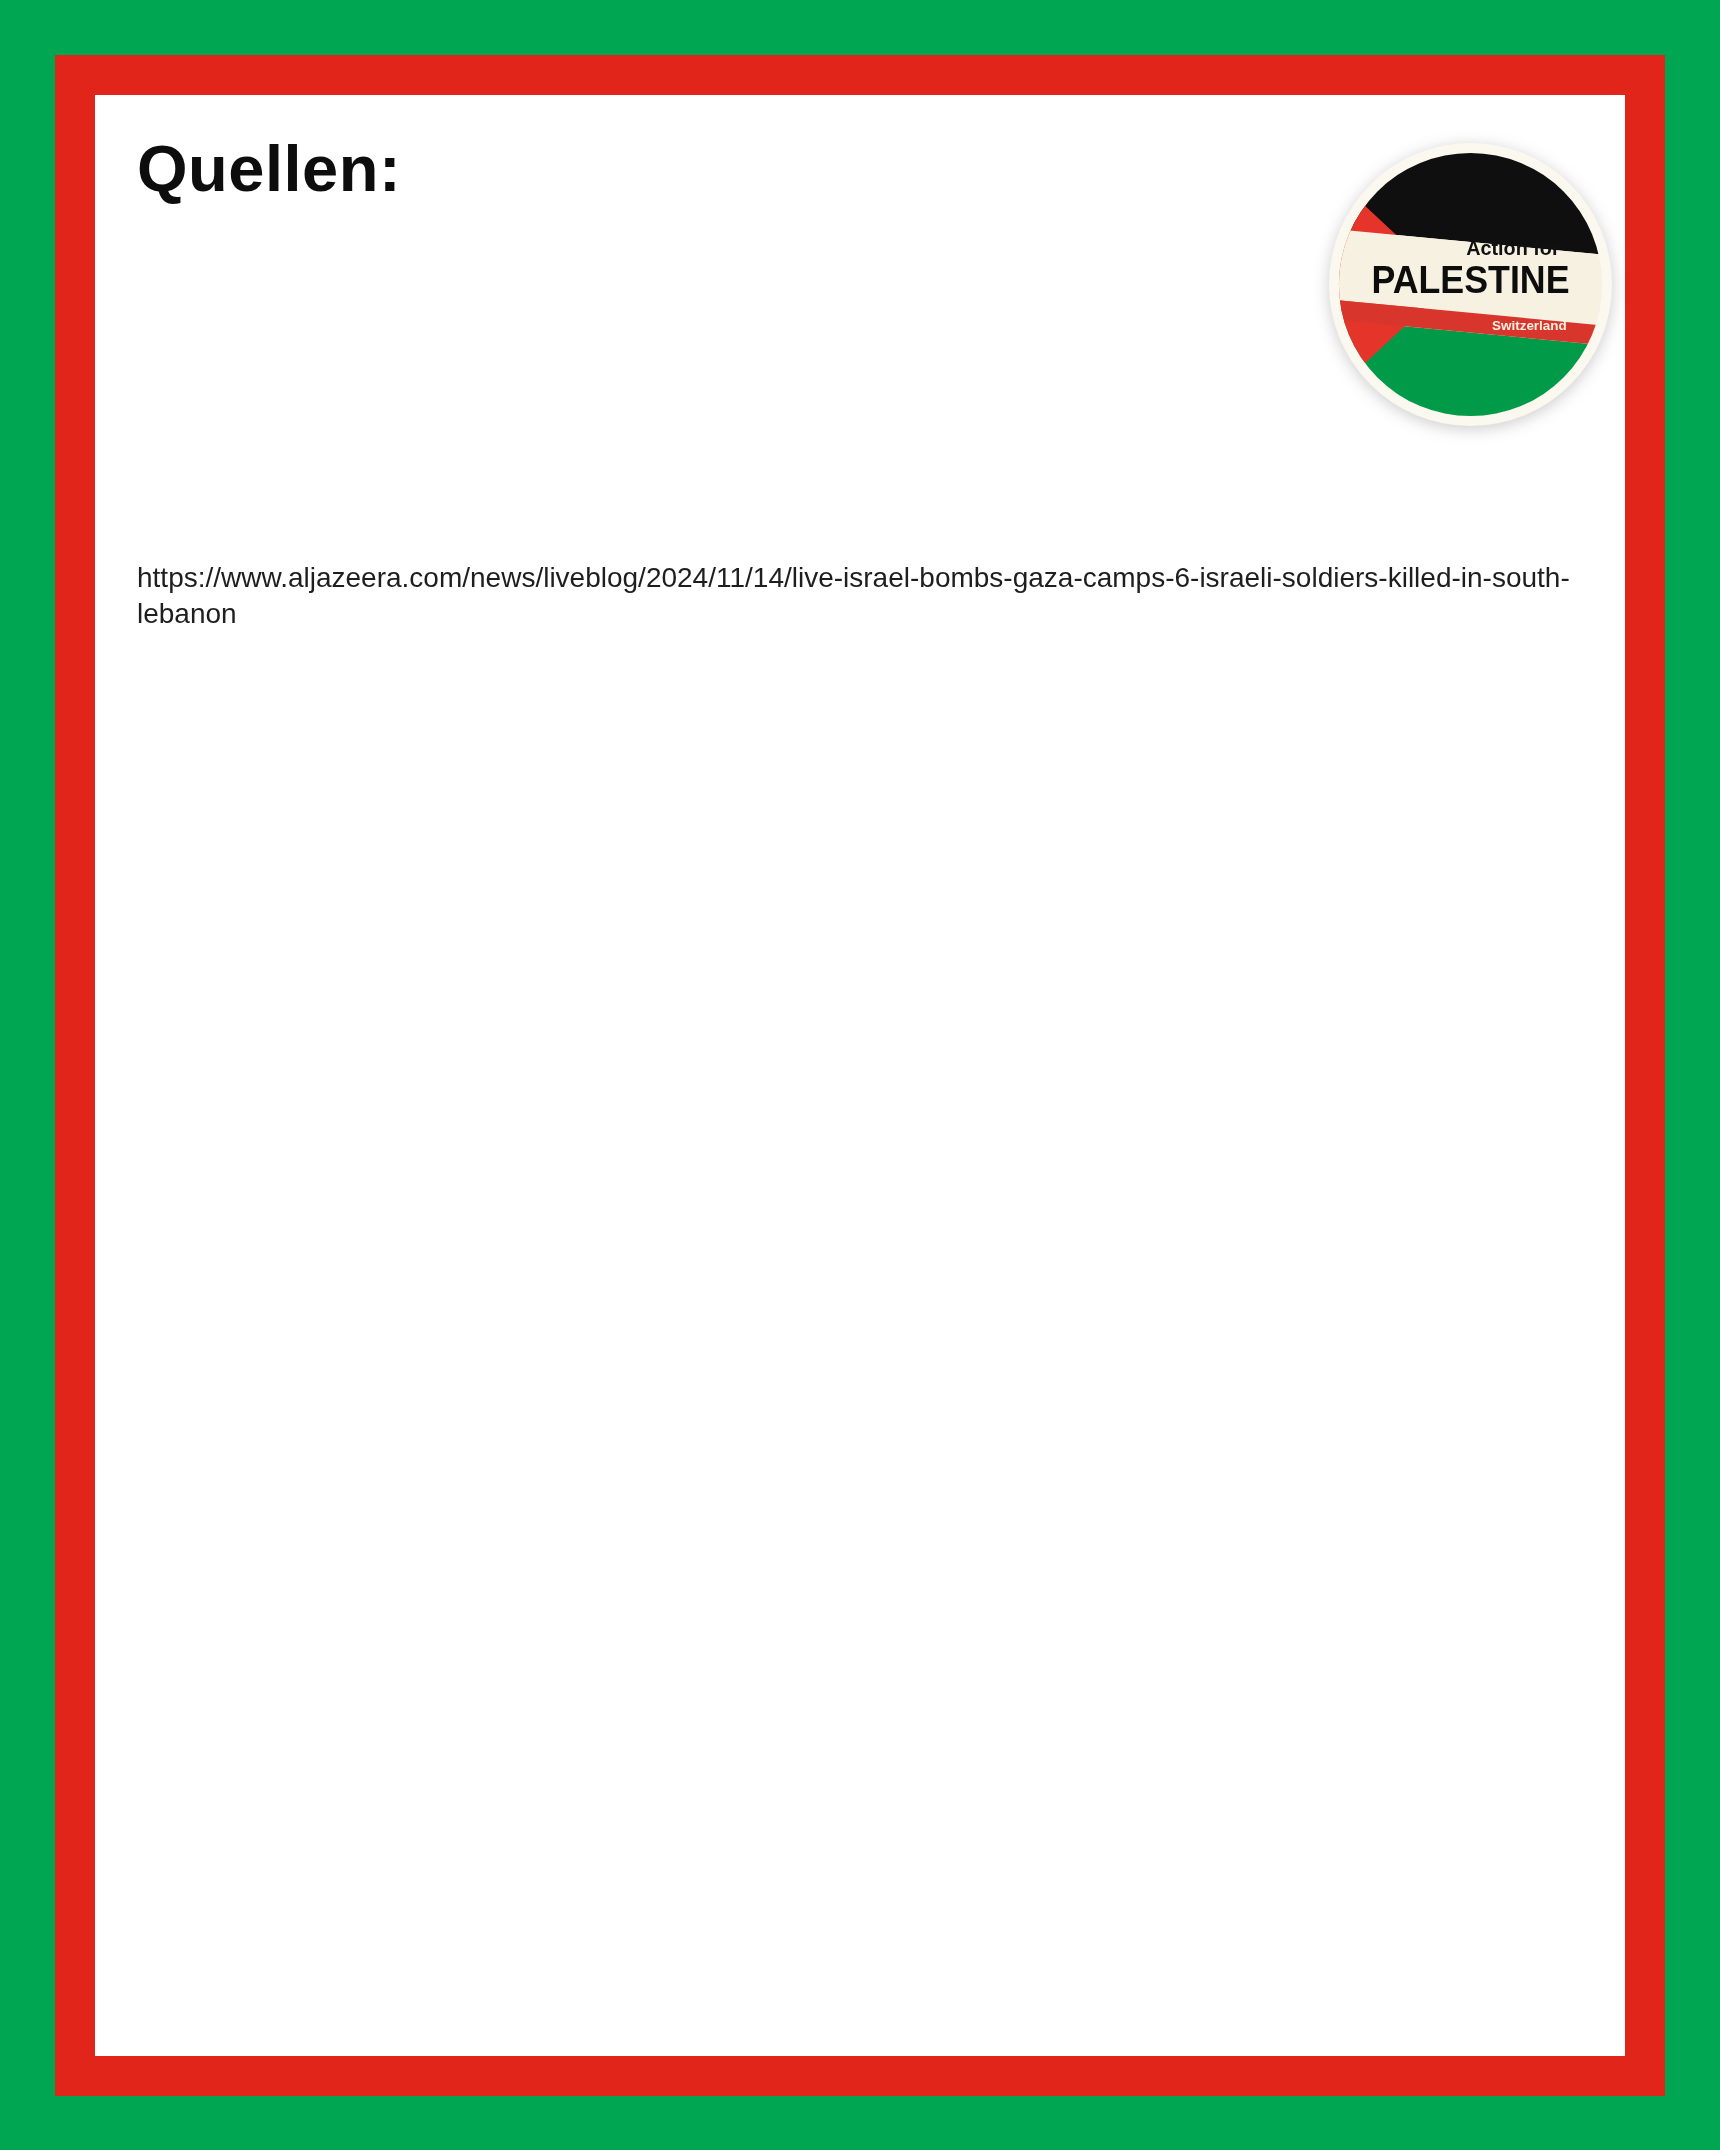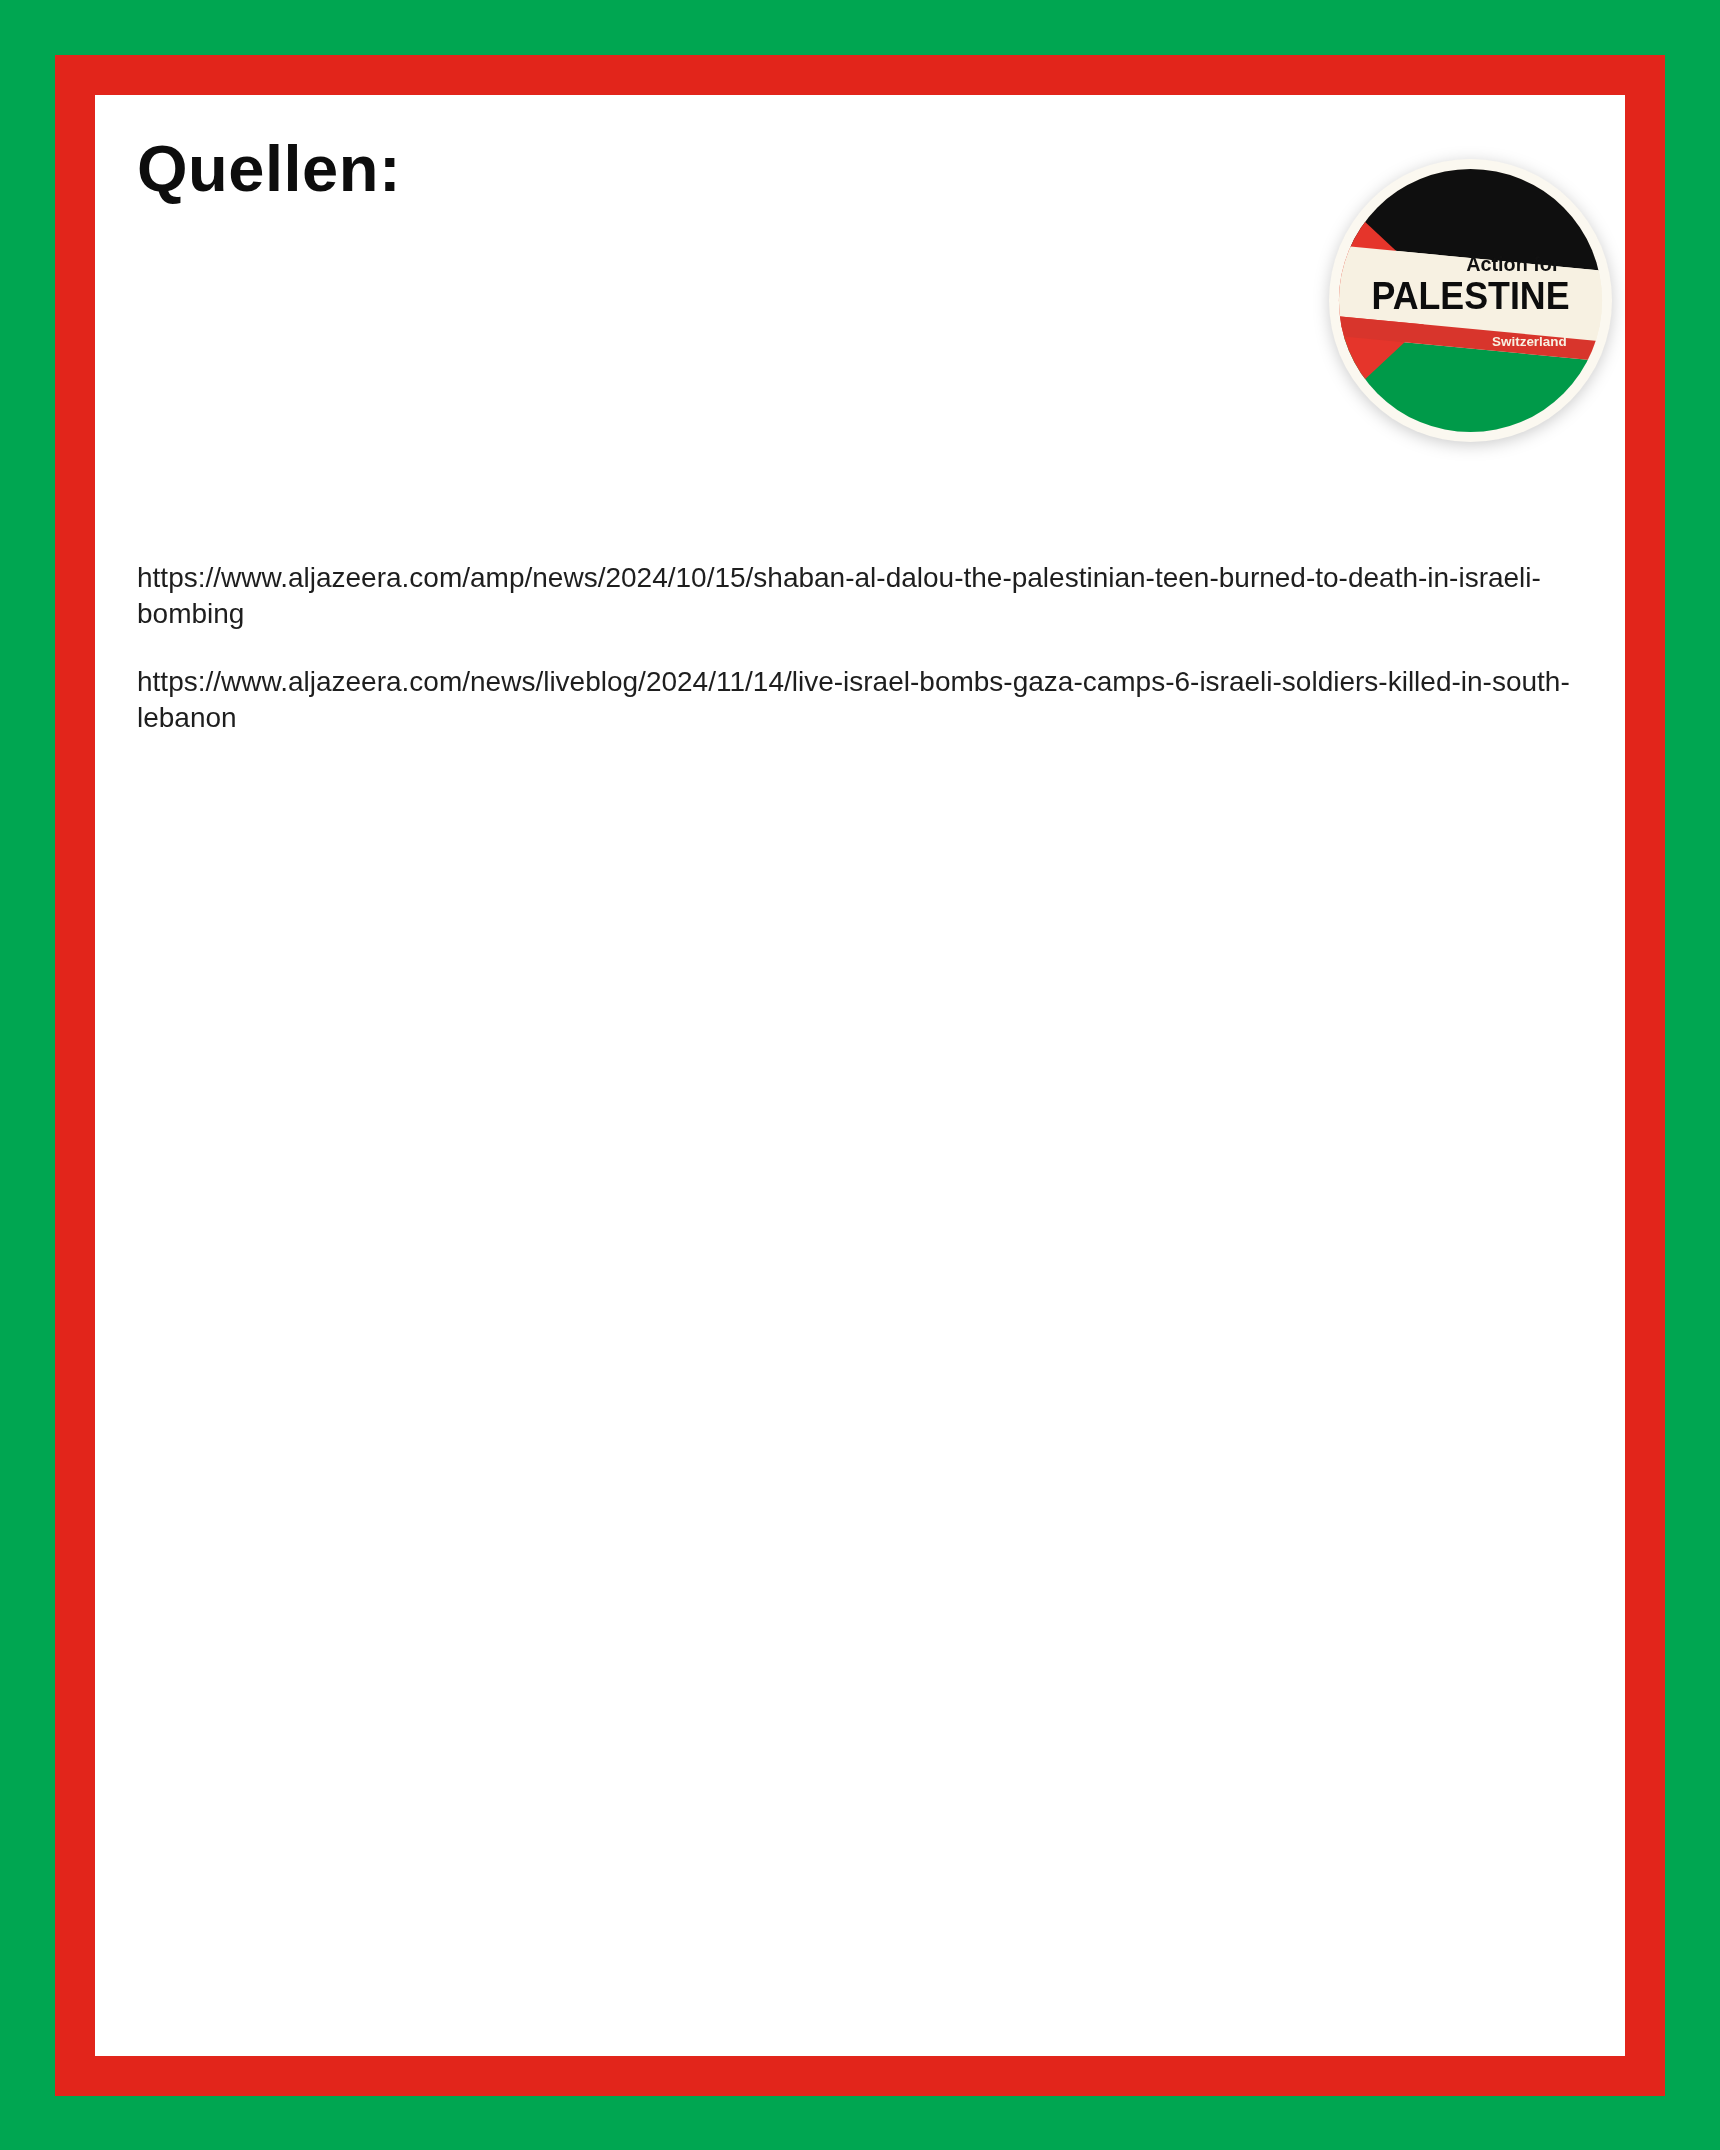--- a/index.html
+++ b/index.html
@@ -42,21 +42,21 @@
     top: 40px;
     margin: 0;
     font-size: 65px;
     line-height: 1.05;
     font-weight: 700;
     color: #0d0d0d;
     letter-spacing: 0.5px;
   }
   .logo-wrap {
     position: absolute;
-    top: 64px;
+    top: 48px;
     right: 13.3px;
     width: 283px;
     height: 283px;
     filter: drop-shadow(0 3.1px 8.2px rgba(0,0,0,0.20));
   }
   .logo-wrap svg {
     width: 100%;
     height: 100%;
     display: block;
   }
@@ -113,20 +113,19 @@
             <polygon points="-5,110 205,130 205,144 -5,124" fill="#d8352c"></polygon>
 
             <text x="163" y="79" text-anchor="end" font-size="14" font-weight="700" fill="#111111" class="logo-text-small">Action for</text>
             <text x="100" y="106" text-anchor="middle" font-size="27" font-weight="800" fill="#0d0d0d" textLength="140" lengthAdjust="spacingAndGlyphs" class="logo-text-small">PALESTINE</text>
             <text x="168" y="132" text-anchor="end" font-size="9.5" font-weight="700" fill="#f7f1e2" class="logo-text-small">Switzerland</text>
           </g>
         </svg>
       </div>
 
       <div class="sources">
-        <p>https://www.aljazeera.com/amp/news/2024/10/15/shaban-al-dalou-the-palestinian-teen-burned-to-death-in-israeli-bombing</p>
         <p>https://www.aljazeera.com/news/liveblog/2024/11/14/live-israel-bombs-gaza-camps-6-israeli-soldiers-killed-in-south-lebanon</p>
       </div>
 
     </div>
   </div>
 </div>
 
 
 </body></html>

